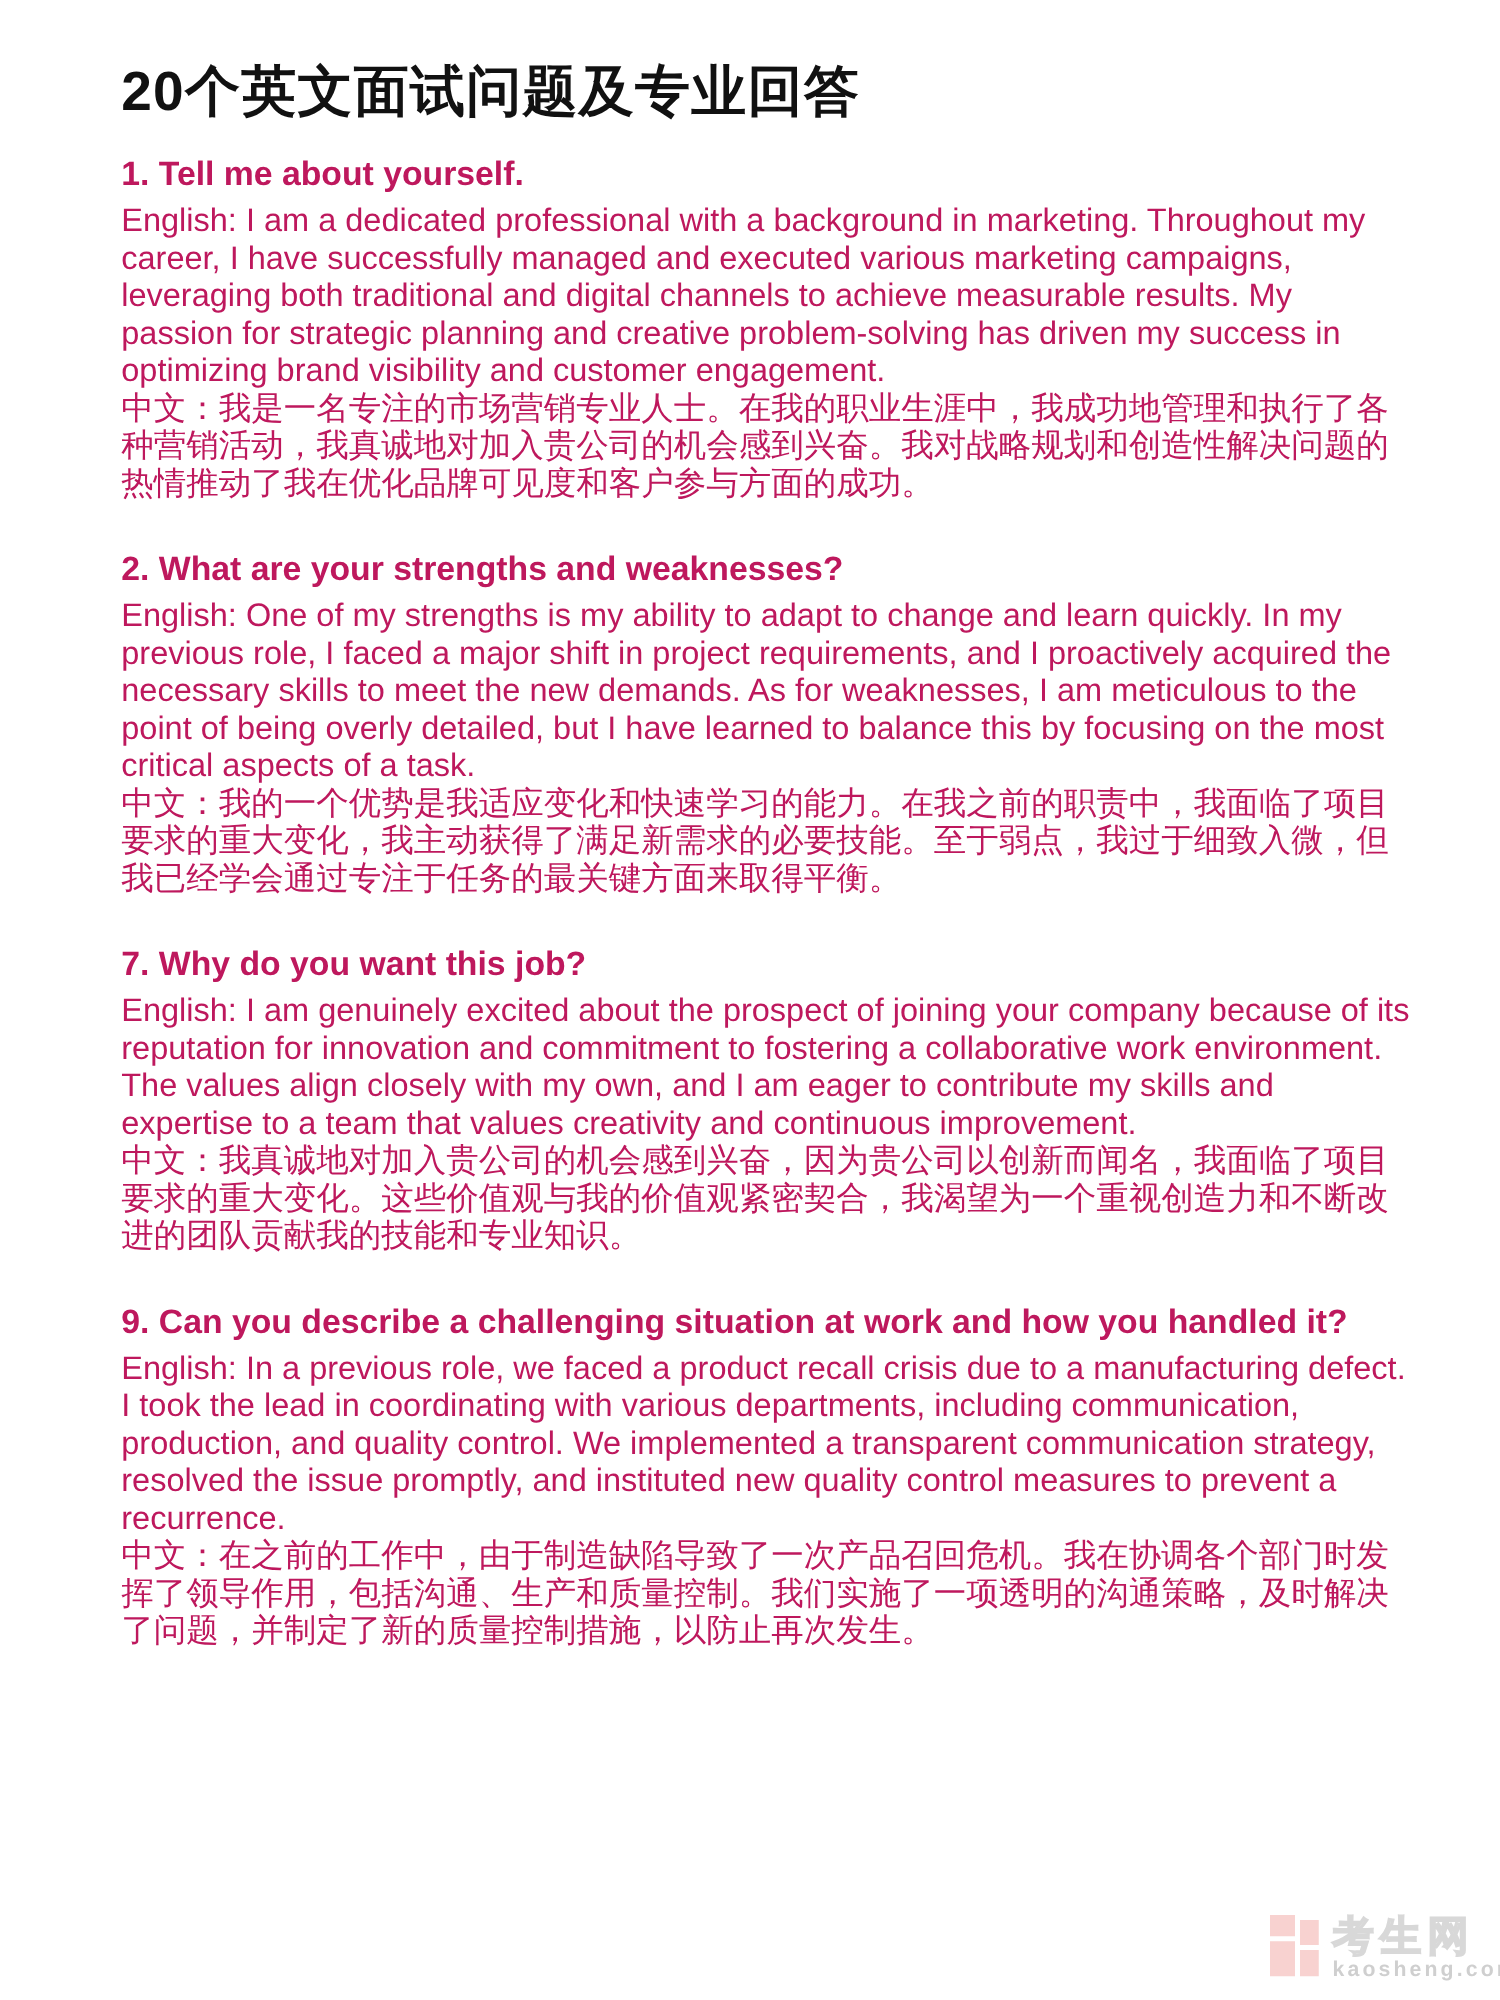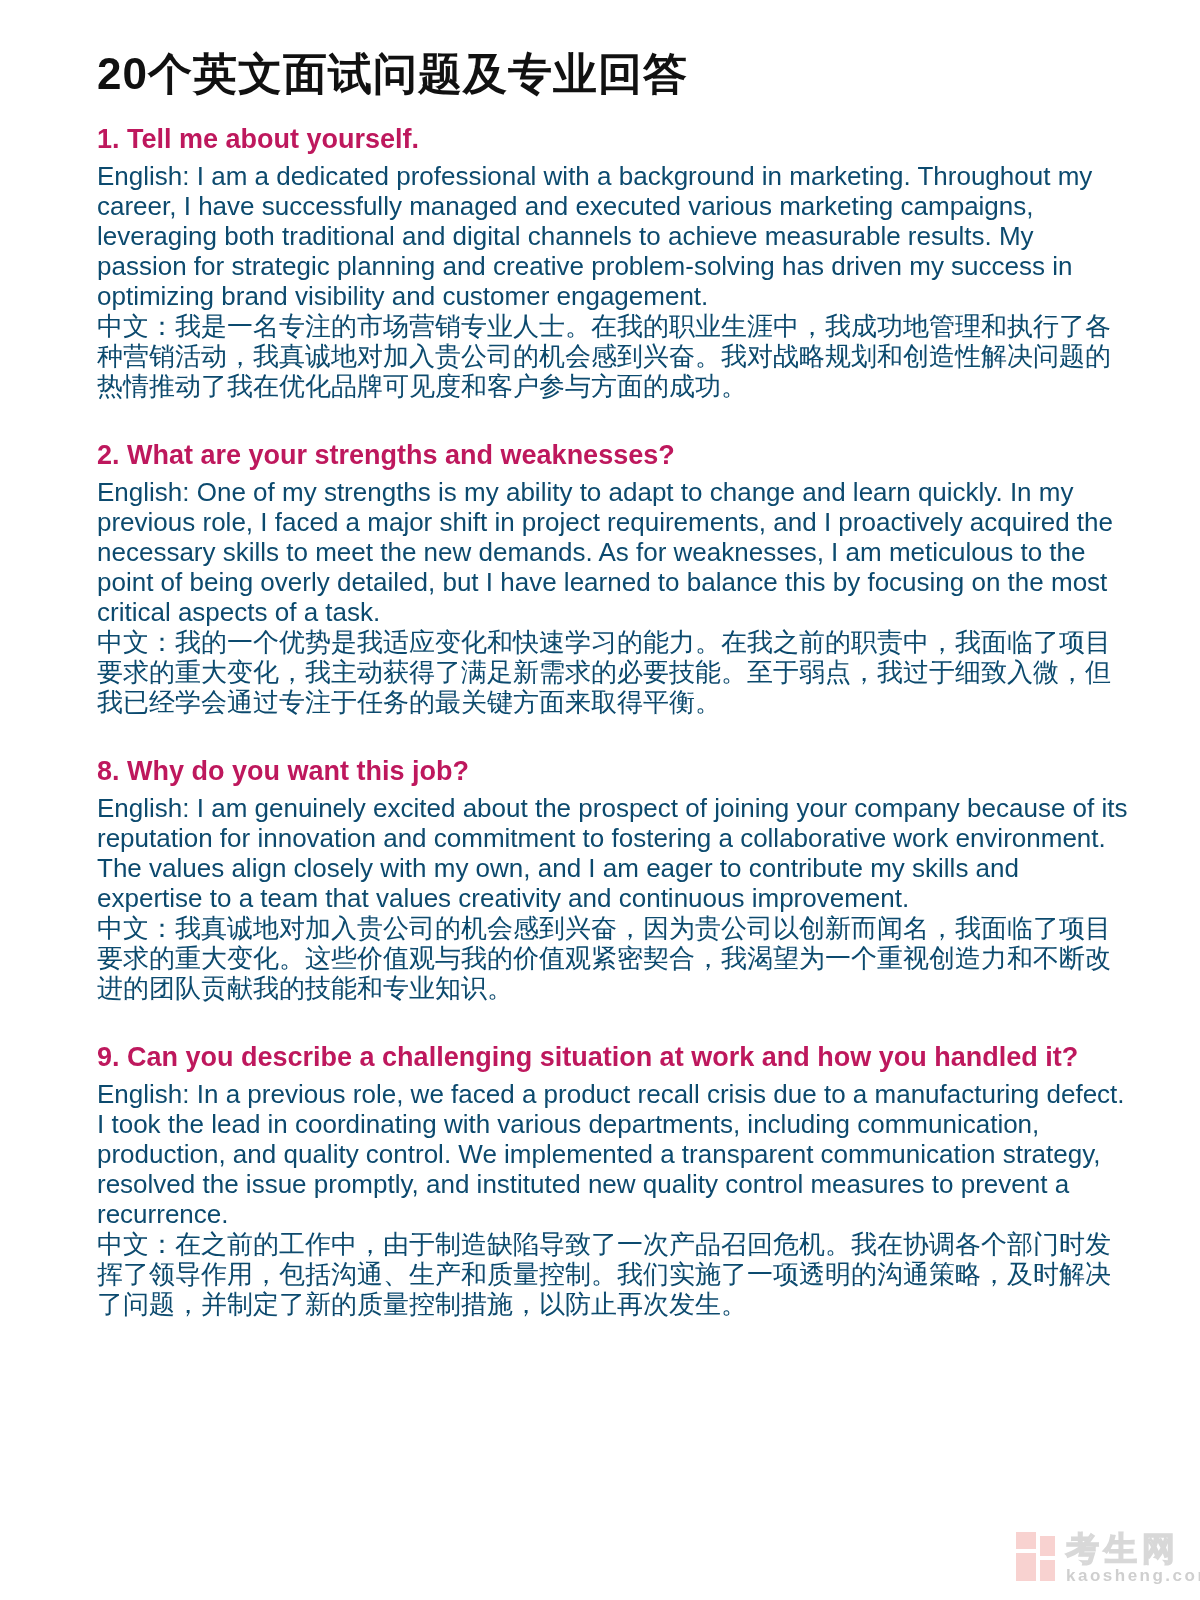--- a/index.html
+++ b/index.html
@@ -30,21 +30,21 @@
     font-size: 27px;
     font-weight: bold;
     color: #be185d;
     line-height: 33px;
     margin: 38px 0 5px 0;
   }
   .section:first-of-type .q-heading { margin-top: 22px; }
   .para {
     font-size: 26px;
     line-height: 30px;
-    color: #0c4a6e;
+    color: #be185d;
     margin: 0;
     text-align: left;
   }
   
   .watermark {
     position: absolute;
     left: 1016px;
     top: 1532px;
     display: flex;
     align-items: flex-start;
@@ -89,21 +89,21 @@
       <p class="para">中文：我是一名专注的市场营销专业人士。在我的职业生涯中，我成功地管理和执行了各种营销活动，我真诚地对加入贵公司的机会感到兴奋。我对战略规划和创造性解决问题的热情推动了我在优化品牌可见度和客户参与方面的成功。</p>
     </div>
 
     <div class="section">
       <h2 class="q-heading">2. What are your strengths and weaknesses?</h2>
       <p class="para">English: One of my strengths is my ability to adapt to change and learn quickly. In my previous role, I faced a major shift in project requirements, and I proactively acquired the necessary skills to meet the new demands. As for weaknesses, I am meticulous to the point of being overly detailed, but I have learned to balance this by focusing on the most critical aspects of a task.</p>
       <p class="para">中文：我的一个优势是我适应变化和快速学习的能力。在我之前的职责中，我面临了项目要求的重大变化，我主动获得了满足新需求的必要技能。至于弱点，我过于细致入微，但我已经学会通过专注于任务的最关键方面来取得平衡。</p>
     </div>
 
     <div class="section">
-      <h2 class="q-heading">8. Why do you want this job?</h2>
+      <h2 class="q-heading">7. Why do you want this job?</h2>
       <p class="para">English: I am genuinely excited about the prospect of joining your company because of its reputation for innovation and commitment to fostering a collaborative work environment. The values align closely with my own, and I am eager to contribute my skills and expertise to a team that values creativity and continuous improvement.</p>
       <p class="para">中文：我真诚地对加入贵公司的机会感到兴奋，因为贵公司以创新而闻名，我面临了项目要求的重大变化。这些价值观与我的价值观紧密契合，我渴望为一个重视创造力和不断改进的团队贡献我的技能和专业知识。</p>
     </div>
 
     <div class="section">
       <h2 class="q-heading">9. Can you describe a challenging situation at work and how you handled it?</h2>
       <p class="para">English: In a previous role, we faced a product recall crisis due to a manufacturing defect. I took the lead in coordinating with various departments, including communication, production, and quality control. We implemented a transparent communication strategy, resolved the issue promptly, and instituted new quality control measures to prevent a recurrence.</p>
       <p class="para">中文：在之前的工作中，由于制造缺陷导致了一次产品召回危机。我在协调各个部门时发挥了领导作用，包括沟通、生产和质量控制。我们实施了一项透明的沟通策略，及时解决了问题，并制定了新的质量控制措施，以防止再次发生。</p>
     </div>
 

